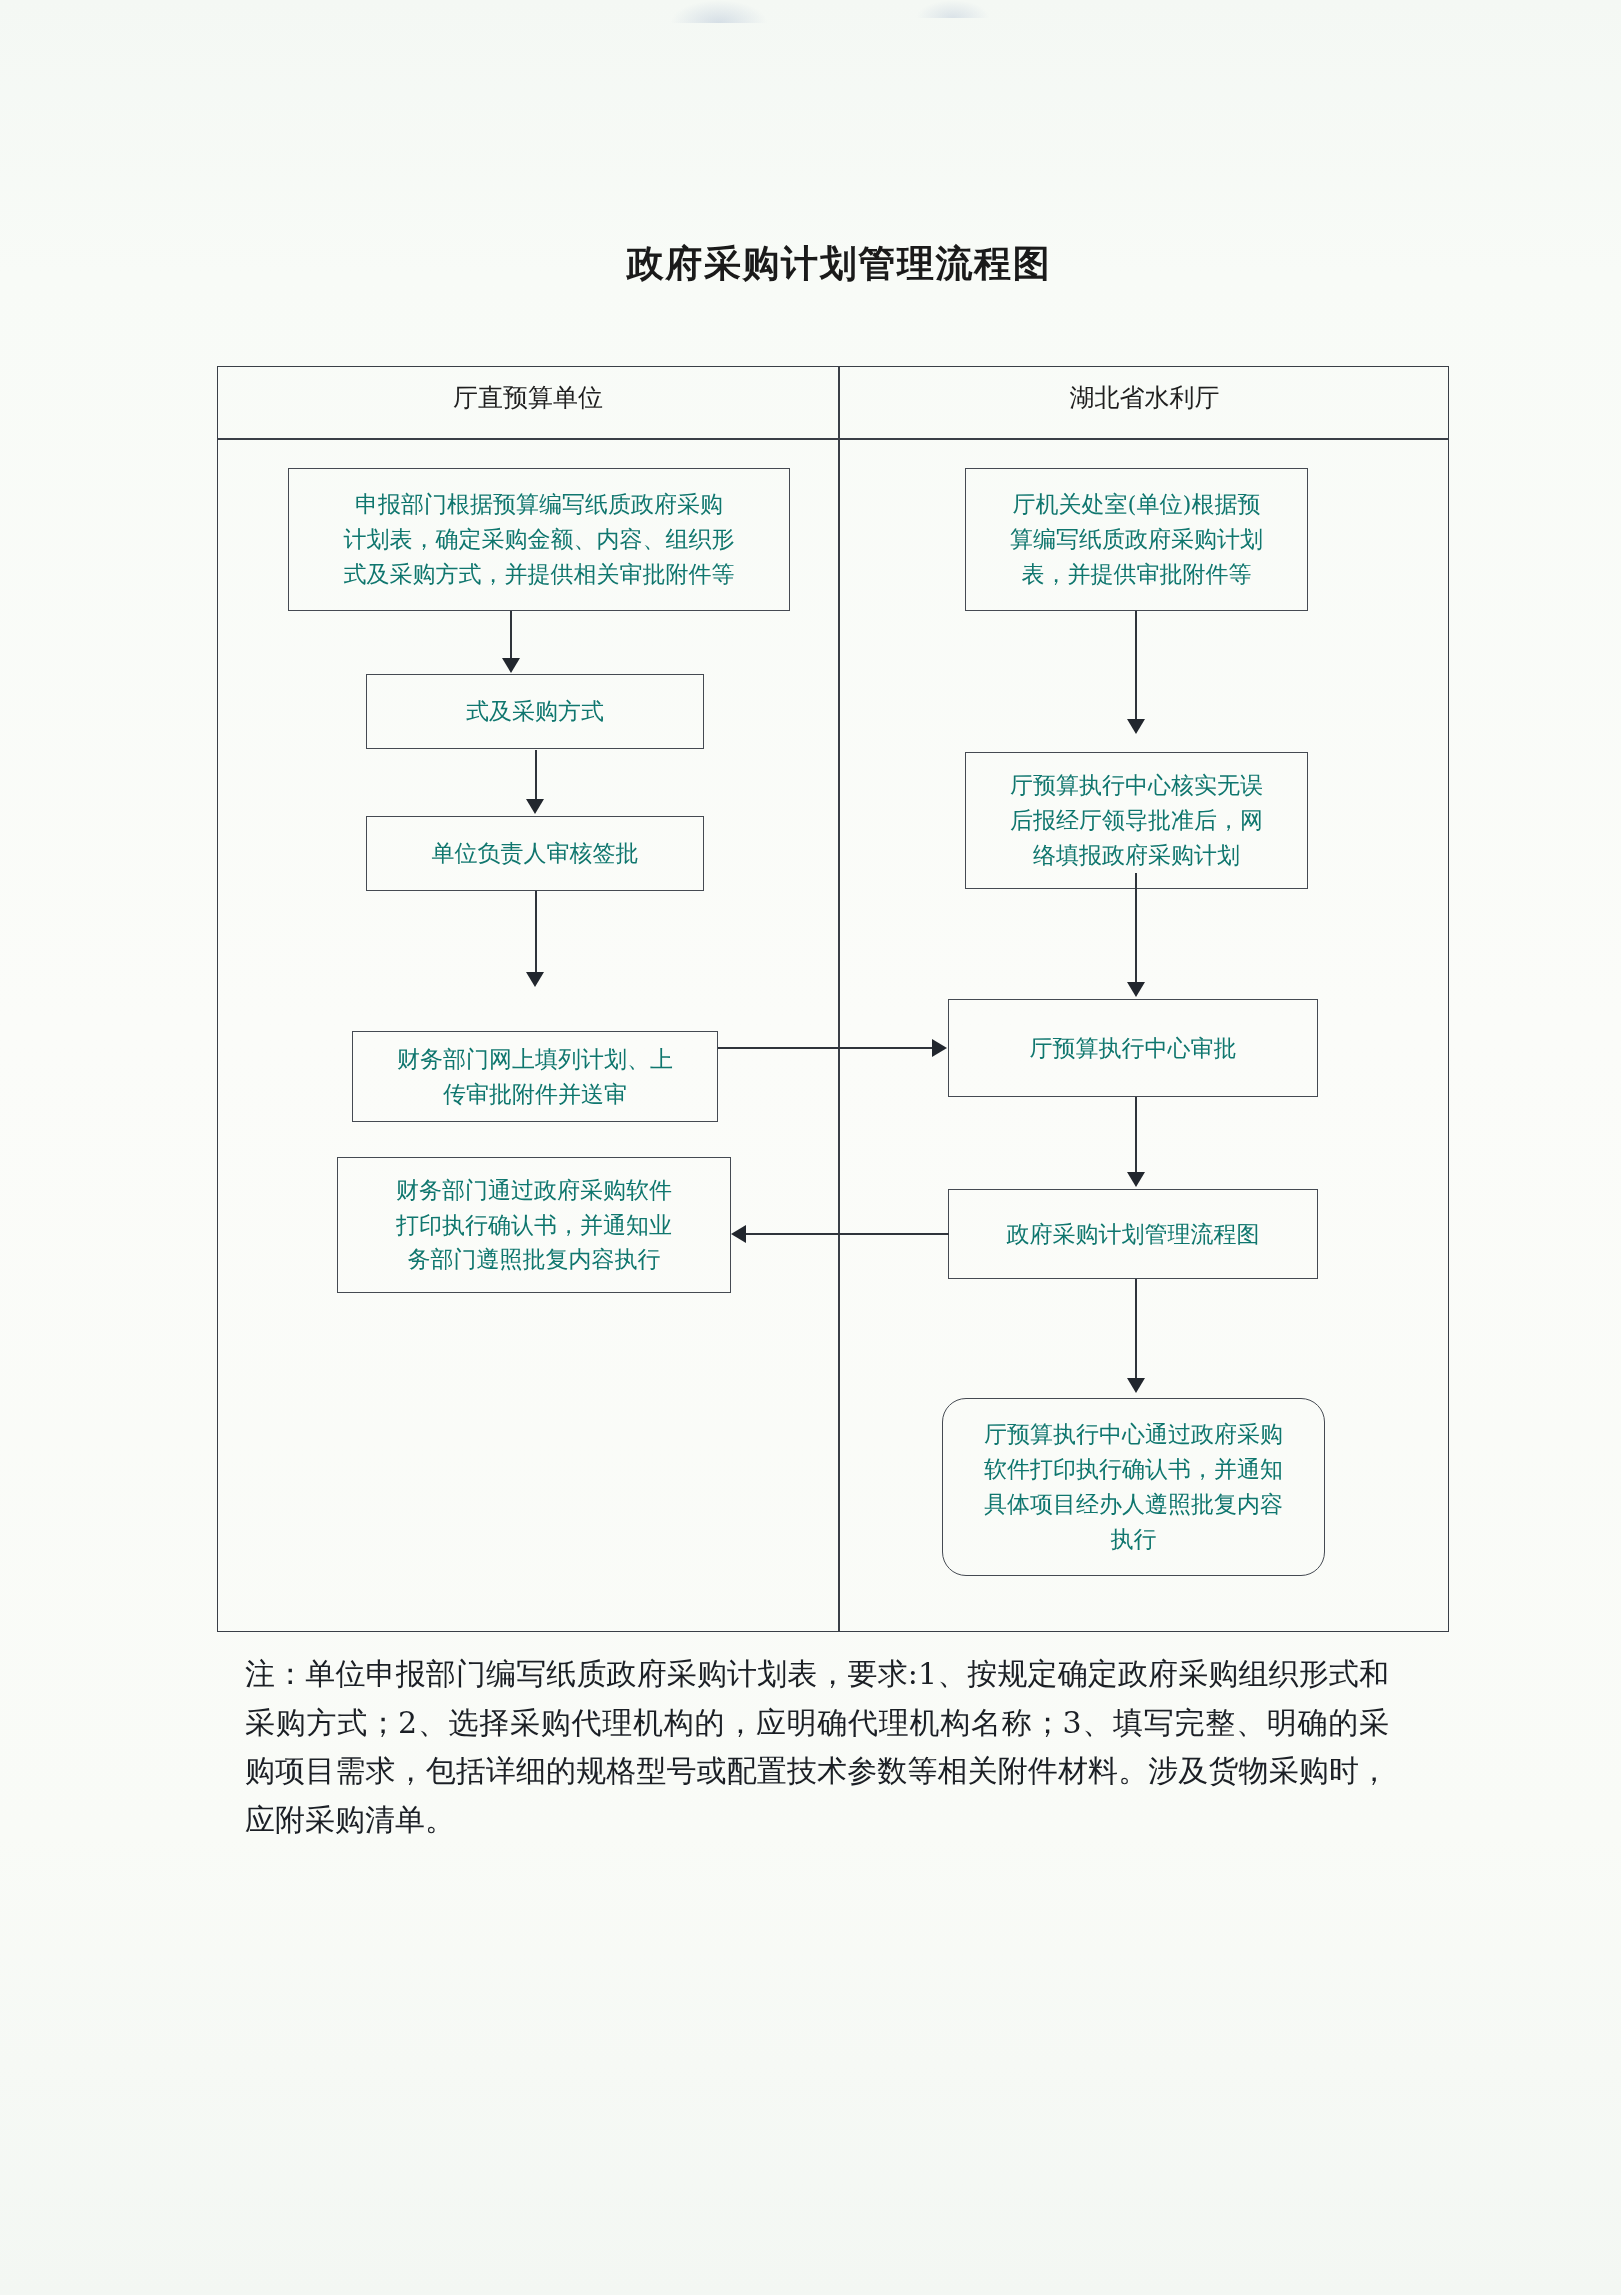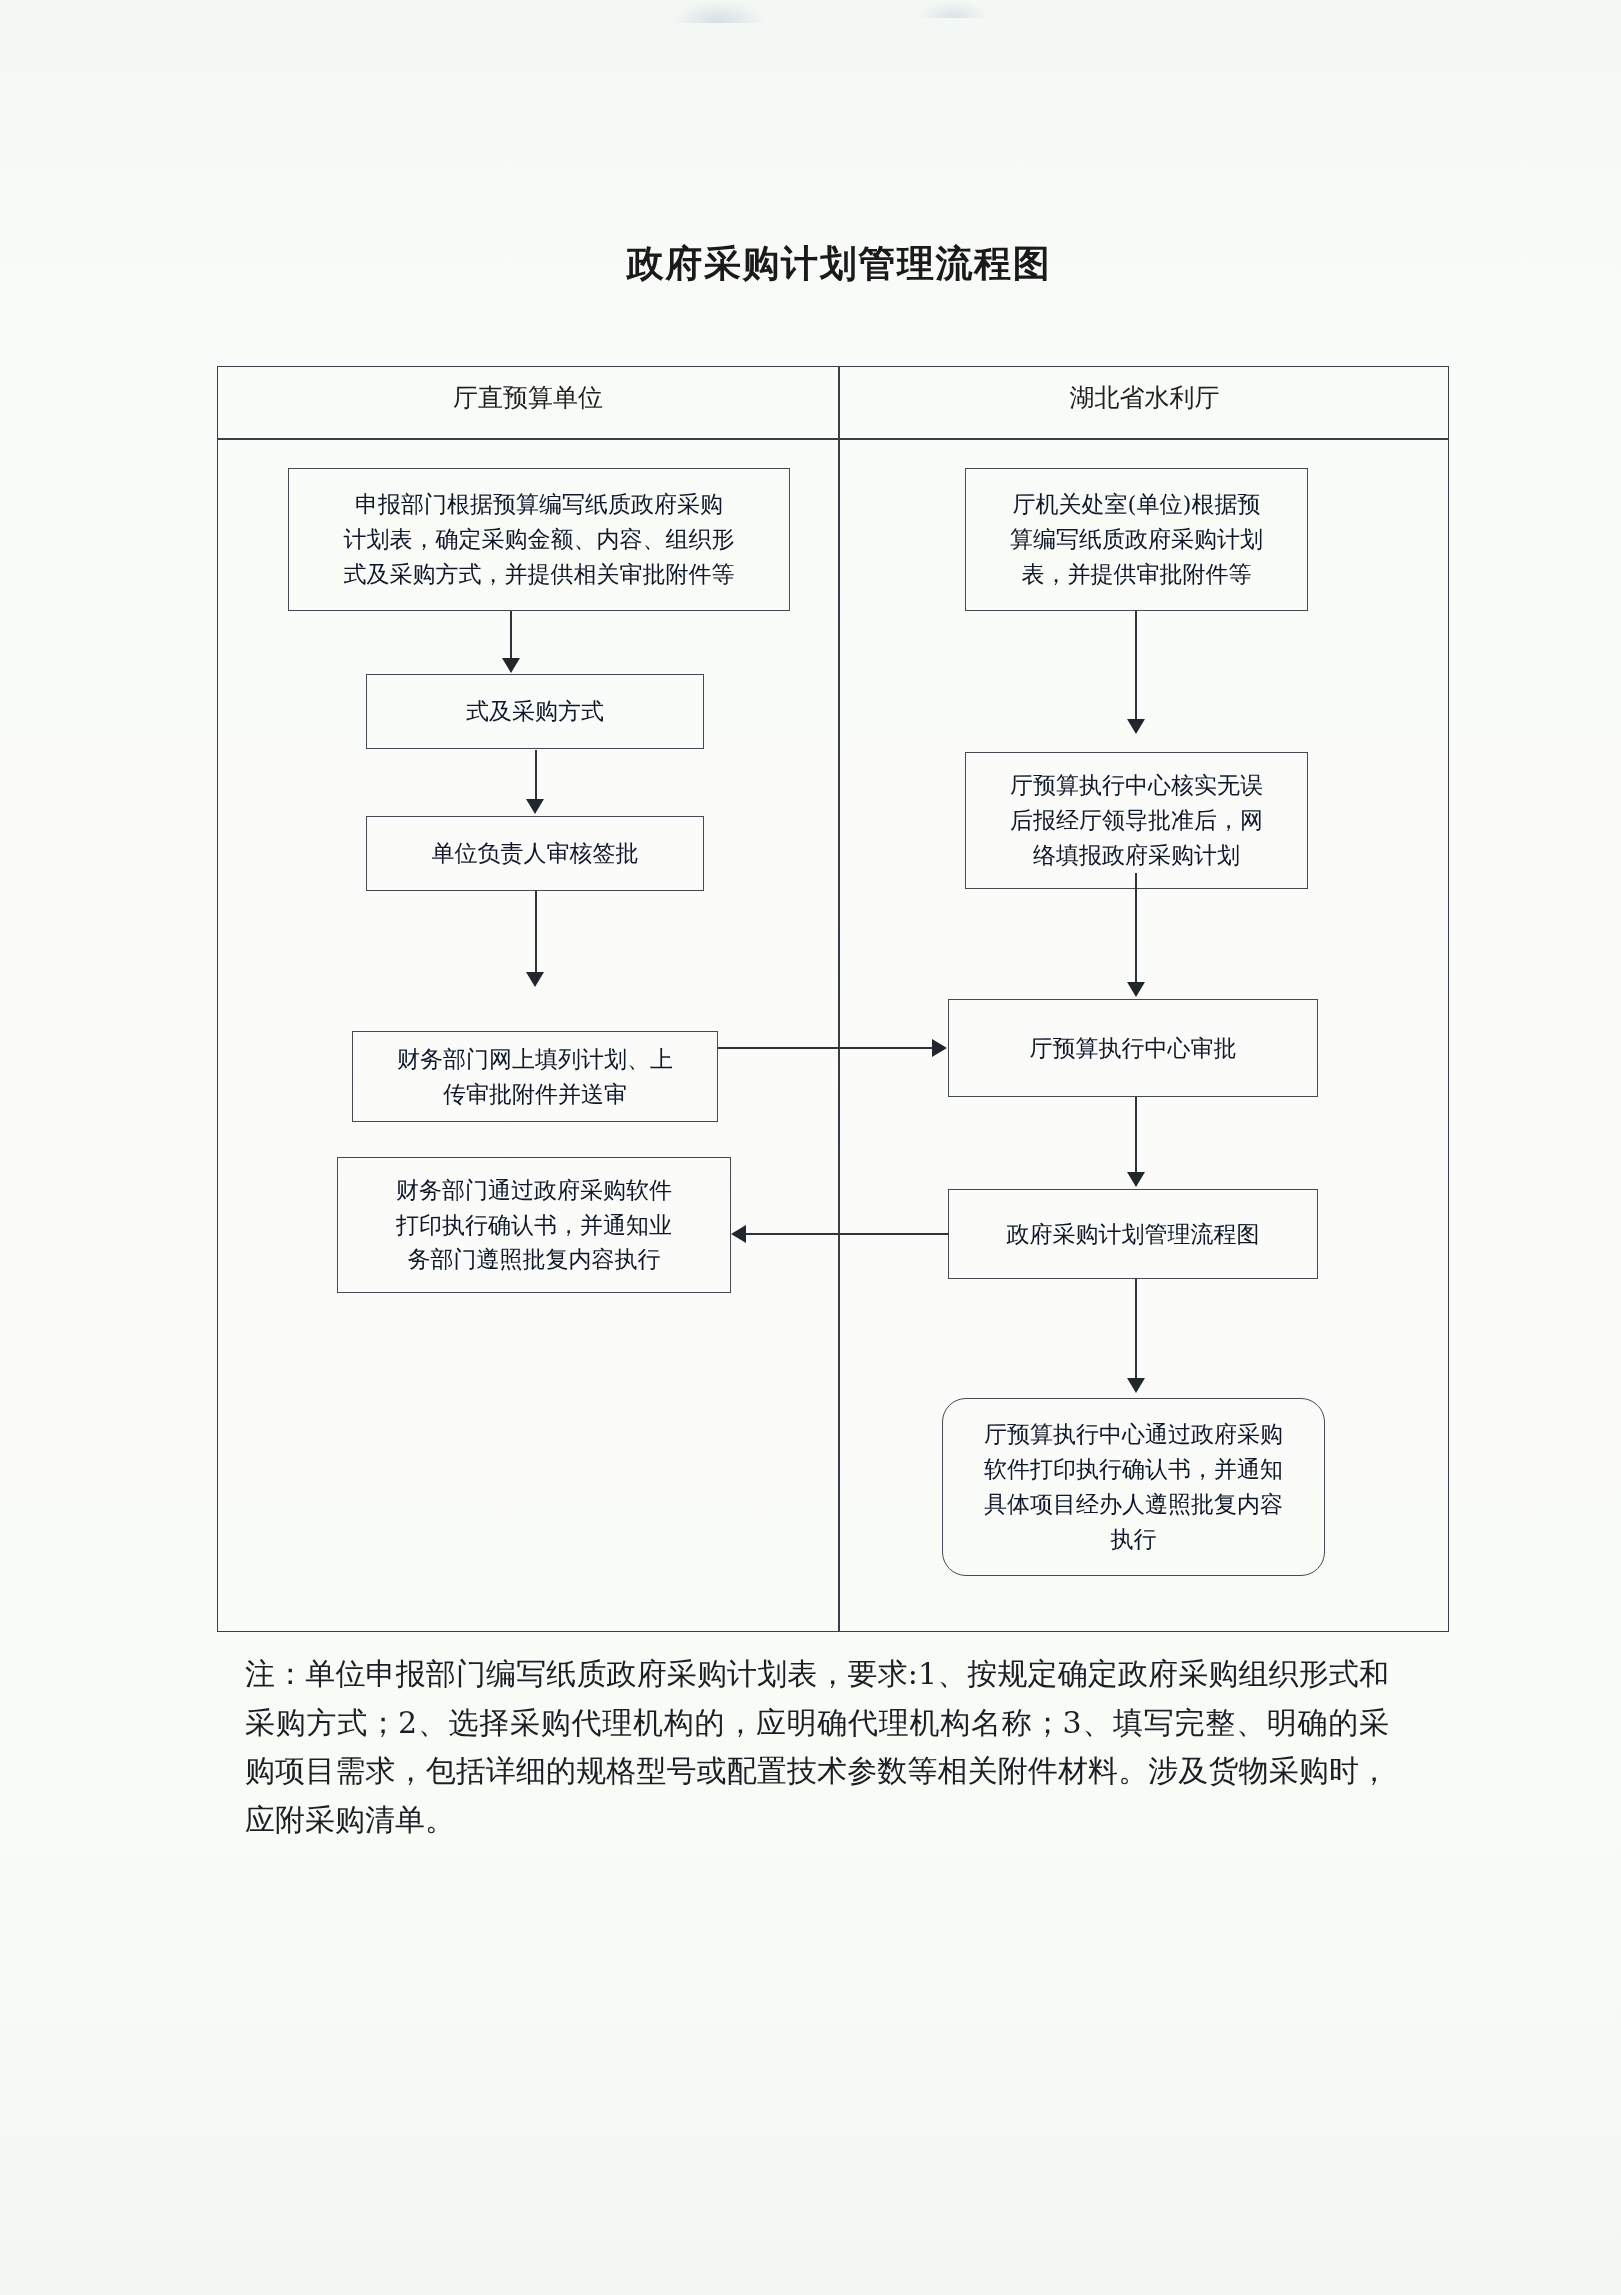--- a/index.html
+++ b/index.html
@@ -94,21 +94,21 @@
     box-sizing: border-box;
     display: flex;
     align-items: center;
     justify-content: center;
     background: transparent;
   }
   .box-text {
     font-family: "DejaVu Serif", "Liberation Serif", serif;
     font-size: 23px;
     line-height: 1.52;
-    color: #0f172a;
+    color: #0f766e;
     text-align: center;
     padding: 0 8.2px;
     white-space: pre-line;
   }
 
   
   .conn-v {
     position: absolute;
     width: 1.6px;
     background: #2f343b;

